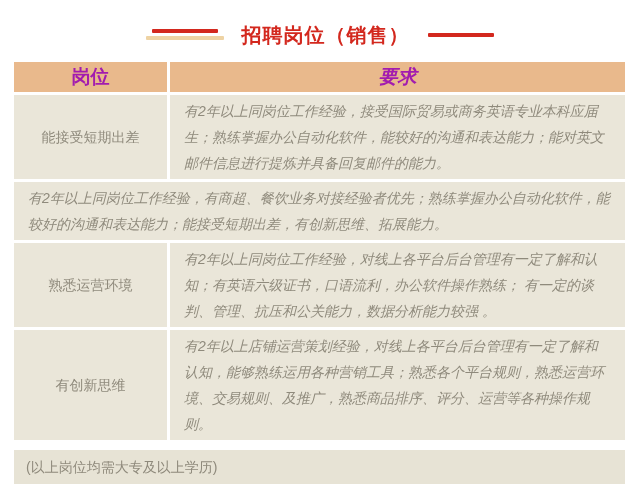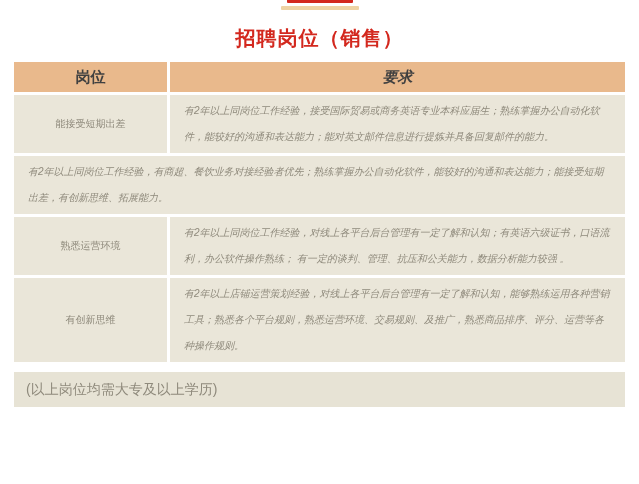--- a/index.html
+++ b/index.html
@@ -15,21 +15,20 @@
   .page { width: 639px; height: 484px; background: #ffffff; }
 
   
   .title-row {
     display: flex;
     align-items: center;
     justify-content: center;
     gap: 18px;
     padding-top: 19px;
     height: 50px;
-    flex-direction: column;
   }
   .page-title {
     margin: 0;
     font-size: 20px;
     font-weight: bold;
     color: #d3281e;
     letter-spacing: 1px;
     line-height: 1;
   }
   .decor { display: flex; flex-direction: column; align-items: center; gap: 3px; }
@@ -42,43 +41,43 @@
     margin: 12px 14px 0 14px;
   }
   .trow {
     display: flex;
     gap: 3px;
     margin-bottom: 3px;
   }
   .cell {
     background: #eae6d9;
     color: #8f8a7c;
-    font-size: 10px;
+    font-size: 14px;
   }
   .cell-pos {
     flex: 0 0 153px;
     display: flex;
     align-items: center;
     justify-content: center;
     text-align: center;
     line-height: 22px;
     padding: 4px;
   }
   .cell-req {
     flex: 1 1 auto;
     padding: 3px 14px;
     line-height: 26px;
     text-align: left;
     font-style: italic;
   }
   .trow-header .cell {
     background: #e9b98c;
-    color: #404040;
+    color: #a21caf;
     font-weight: bold;
-    font-size: 15px;
+    font-size: 19px;
     height: 30px;
     display: flex;
     align-items: center;
     justify-content: center;
     padding: 0;
   }
 
   
   .footnote {
     margin: 10px 14px 0 14px;

